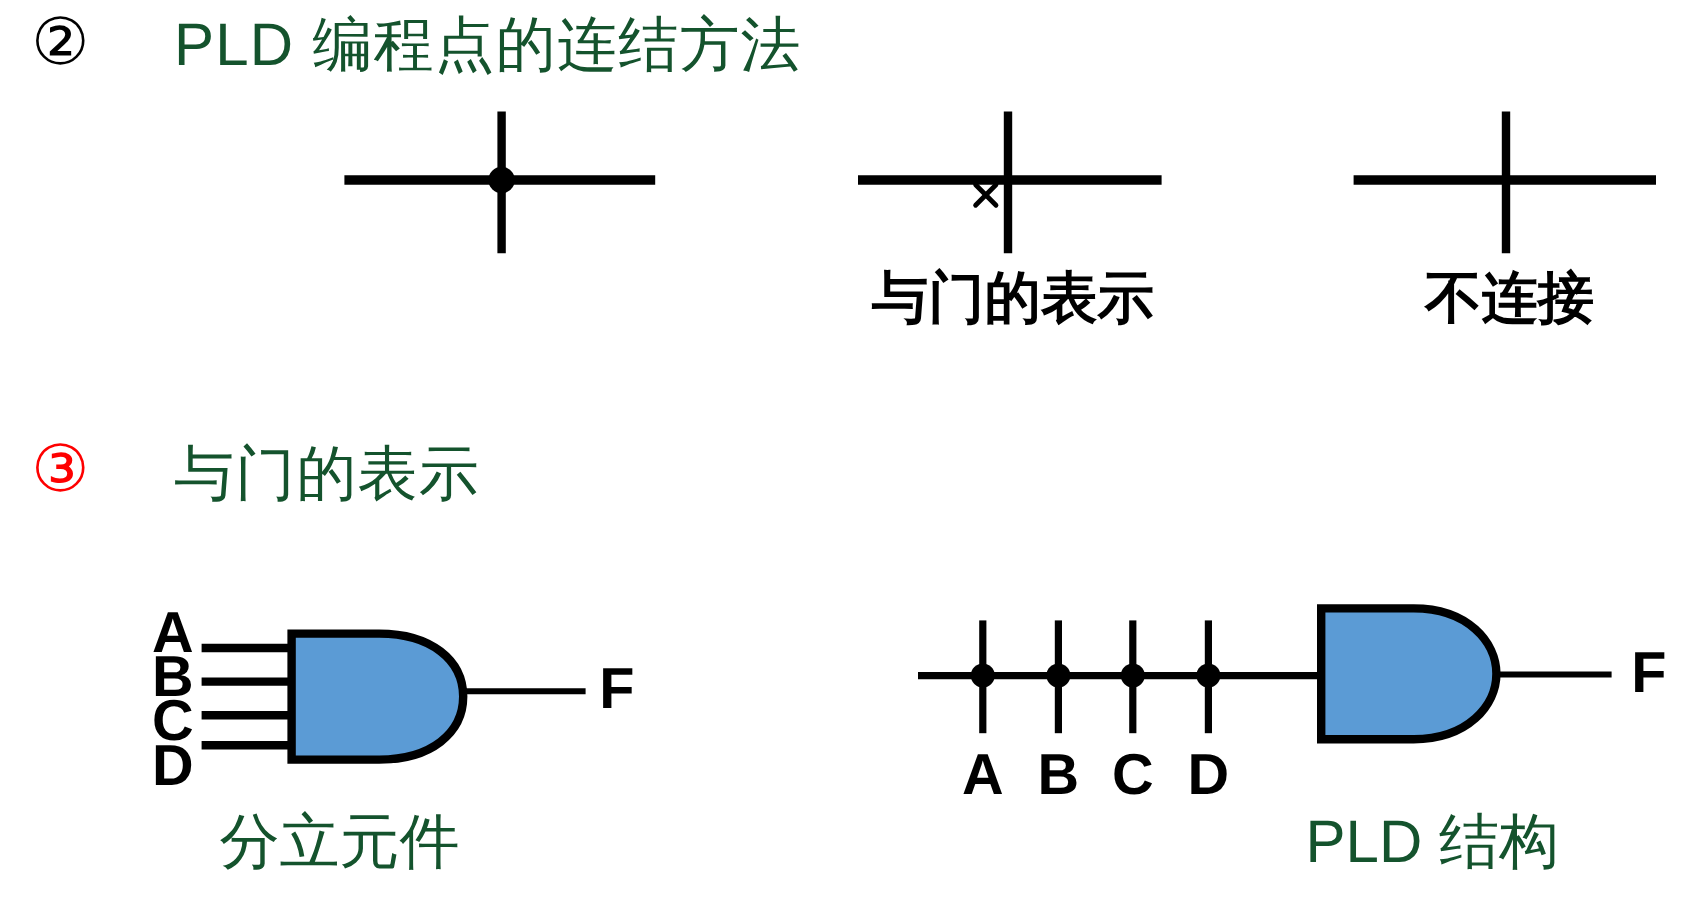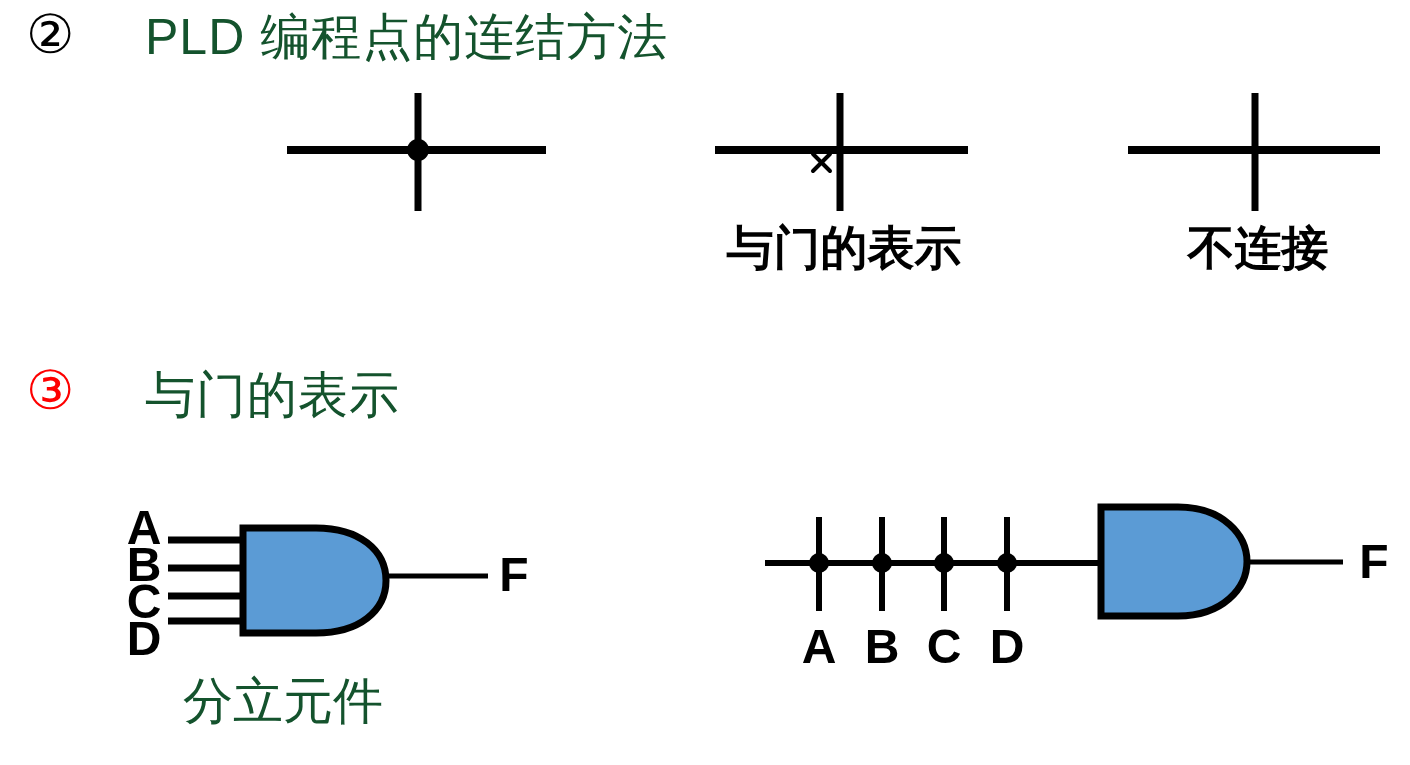--- a/index.html
+++ b/index.html
@@ -106,14 +106,15 @@
 
   <div class="abs caption" style="left:183px;top:674px;">分立元件</div>
 
   <div class="abs io-letter" style="left:793px;top:624px;">A</div>
   <div class="abs io-letter" style="left:856px;top:624px;">B</div>
   <div class="abs io-letter" style="left:918px;top:624px;">C</div>
   <div class="abs io-letter" style="left:981px;top:624px;">D</div>
 
   <div class="abs io-letter" style="left:1348px;top:539px;">F</div>
 
+  <div class="abs caption" style="left:1088px;top:674px;">PLD 结构</div>
 
 </div>
 
 </body></html>

